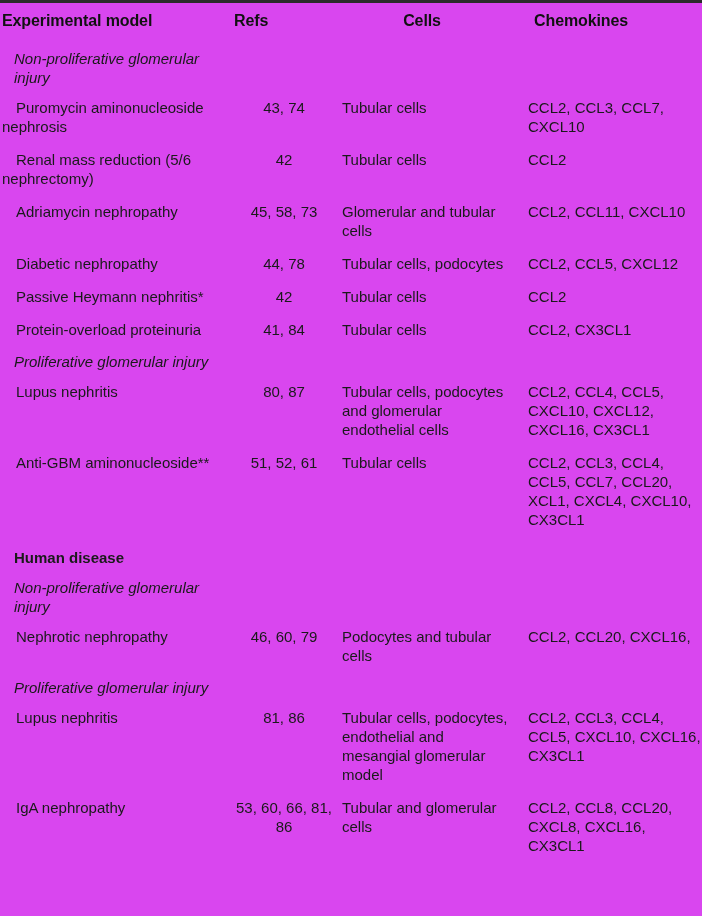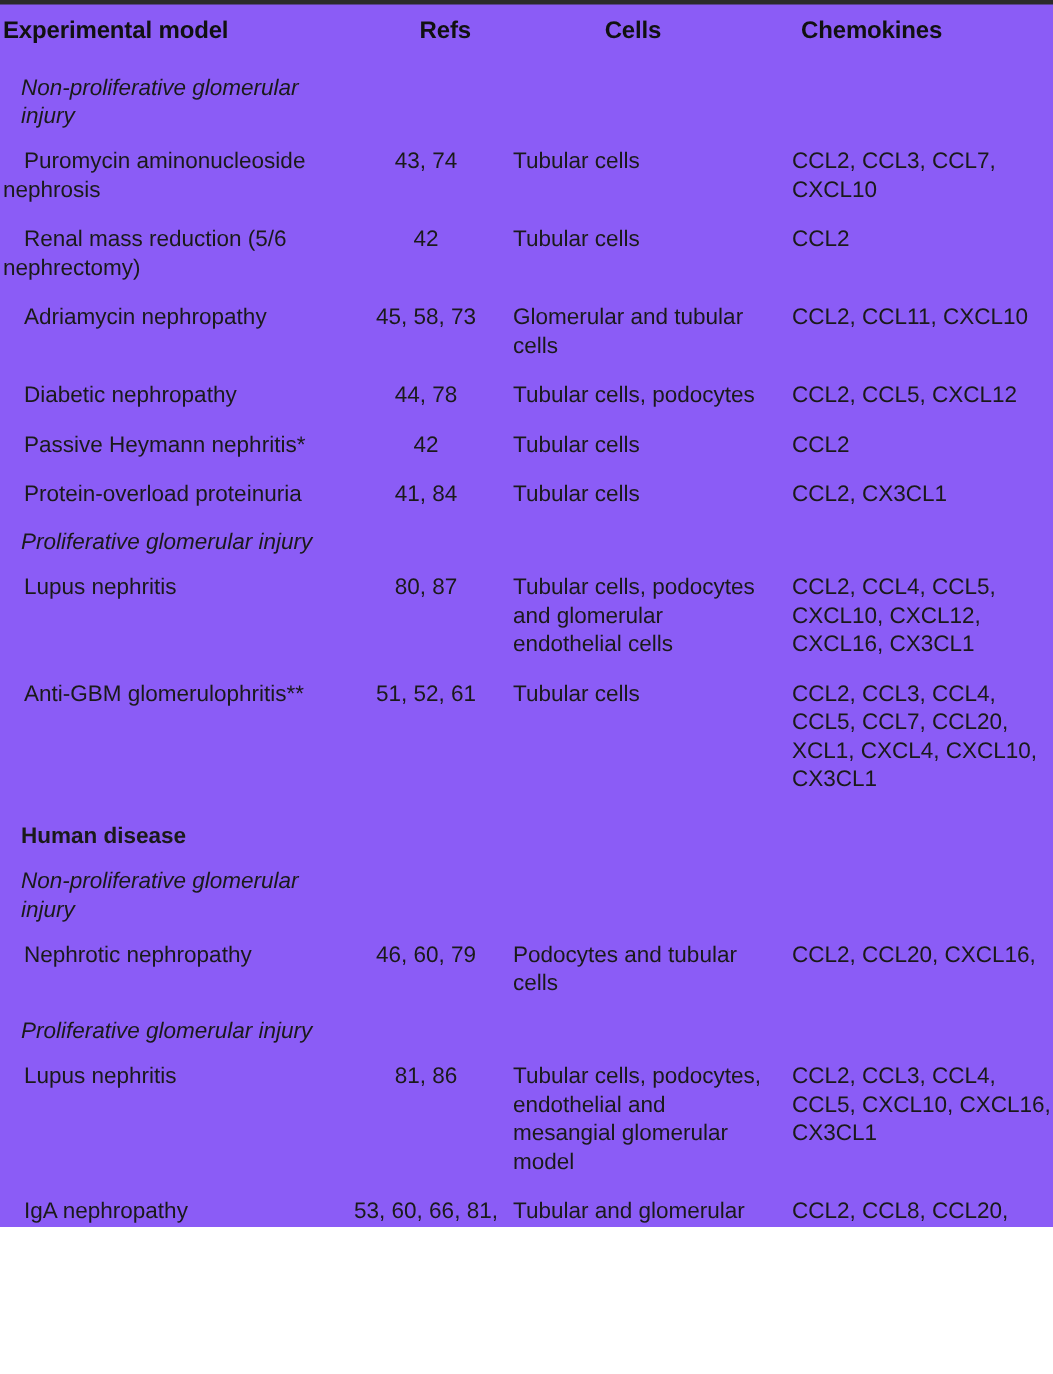--- a/index.html
+++ b/index.html
@@ -9,24 +9,24 @@
     background: #ffffff;
   }
   body {
     font-family: "Liberation Sans", sans-serif;
     color: #1a1a1a;
     -webkit-font-smoothing: antialiased;
   }
   .table-wrap {
     position: relative;
     width: 702px;
-    height: 818px;
+    height: 916px;
     box-sizing: border-box;
     overflow: hidden;
-    background: #8b5cf6;
+    background: #d946ef;
   }
   .rule-top {
     height: 3px;
     background: #2b2b2b;
     width: 702px;
   }
 
   table.tbl {
     width: 702px;
     border-collapse: collapse;
@@ -39,21 +39,21 @@
 
   thead th {
     font-size: 16px;
     font-weight: bold;
     color: #111111;
     padding: 9px 0 13px 0;
     vertical-align: top;
     letter-spacing: -0.1px;
   }
   th.h-model { text-align: left; padding-left: 2px; }
-  th.h-refs  { text-align: right; padding-right: 26px;}
+  th.h-refs  { text-align: left; padding-right: 26px;}
   th.h-cells { text-align: center; padding-right: 20px;}
   th.h-chem  { text-align: left; padding-left: 10px;}
 
   tbody td {
     font-size: 15px;
     line-height: 19px;
     vertical-align: top;
     padding: 7px 8px 7px 0;
     color: #1a1a1a;
   }
@@ -147,21 +147,21 @@
           <td class="col-cells"></td>
           <td class="col-chem"></td>
         </tr>
         <tr>
           <td class="col-model indent">Lupus nephritis</td>
           <td class="col-refs">80, 87</td>
           <td class="col-cells">Tubular cells, podocytes and glomerular endothelial cells</td>
           <td class="col-chem">CCL2, CCL4, CCL5, CXCL10, CXCL12, CXCL16, CX3CL1</td>
         </tr>
         <tr>
-          <td class="col-model indent">Anti-GBM glomerulophritis**</td>
+          <td class="col-model indent">Anti-GBM aminonucleoside**</td>
           <td class="col-refs">51, 52, 61</td>
           <td class="col-cells">Tubular cells</td>
           <td class="col-chem">CCL2, CCL3, CCL4, CCL5, CCL7, CCL20, XCL1, CXCL4, CXCL10, CX3CL1</td>
         </tr>
         <tr class="group-bold">
           <td class="col-model">Human disease</td>
           <td class="col-refs"></td>
           <td class="col-cells"></td>
           <td class="col-chem"></td>
         </tr>

